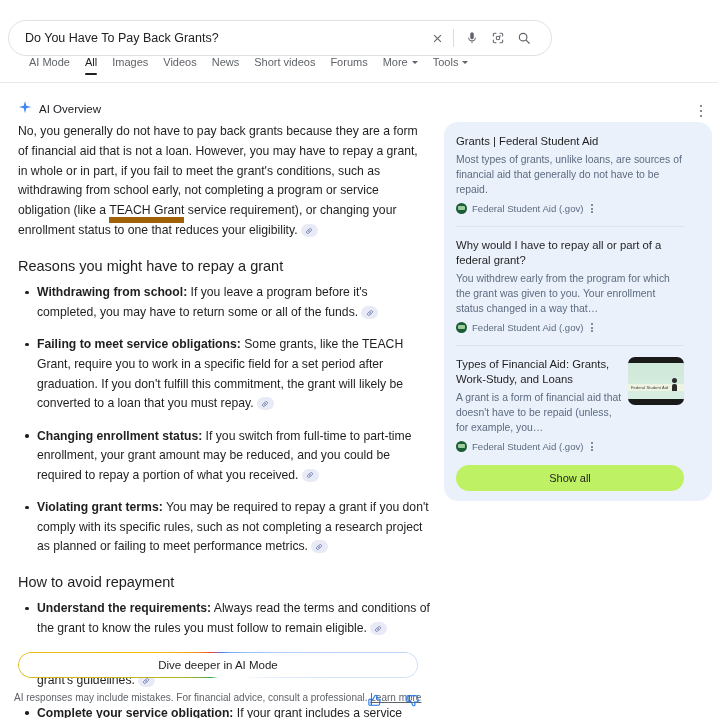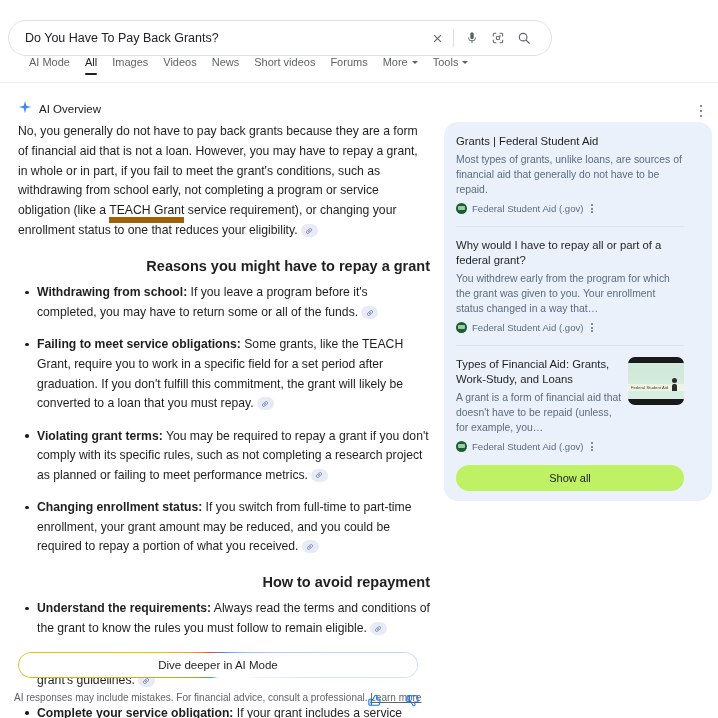--- a/index.html
+++ b/index.html
@@ -74,22 +74,22 @@
   .kebab-top i { width: 2.6px; height: 2.6px; border-radius: 50%; background: #5f6368; display: block; }
 
   
   .answer {
     position: absolute; left: 18px; top: 122px; width: 412px;
     color: #1f1f1f;
   }
   .intro { font-size: 12.2px; line-height: 1.62; margin: 0 0 16px 0; }
   .teach-link { border-bottom: 6px solid #a16207; }
   h2.sect {
-    font-size: 14.5px; font-weight: 700; color: #1f1f1f;
-    margin: 0 0 8px 0; line-height: 1.3; text-align: right;
+    font-size: 14.5px; font-weight: 400; color: #1f1f1f;
+    margin: 0 0 8px 0; line-height: 1.3;
   }
   ul.bullets { margin: 0 0 16px 0; padding: 0 0 0 19px; list-style: none; }
   ul.bullets li {
     font-size: 12.2px; line-height: 1.6; margin-bottom: 13px; position: relative;
   }
   ul.bullets li::before {
     content: ""; position: absolute; left: -12px; top: 7.5px;
     width: 3.5px; height: 3.5px; border-radius: 50%; background: #1f1f1f;
   }
   ul.bullets li b { font-weight: 700; }
@@ -277,27 +277,27 @@
             <path d="M10 14a4 4 0 0 0 5.7.3l3-3A4 4 0 0 0 13 5.7l-1 1"></path>
             <path d="M14 10a4 4 0 0 0-5.7-.3l-3 3A4 4 0 0 0 11 18.3l1-1"></path>
           </svg>
         </span></li>
     <li><b>Failing to meet service obligations:</b><span> Some grants, like the TEACH Grant, require you to work in a specific field for a set period after graduation. If you don't fulfill this commitment, the grant will likely be converted to a loan that you must repay.</span><span class="cite">
           <svg width="8" height="8" viewBox="0 0 24 24" fill="none" stroke="#5f6fa8" stroke-width="2.4" stroke-linecap="round">
             <path d="M10 14a4 4 0 0 0 5.7.3l3-3A4 4 0 0 0 13 5.7l-1 1"></path>
             <path d="M14 10a4 4 0 0 0-5.7-.3l-3 3A4 4 0 0 0 11 18.3l1-1"></path>
           </svg>
         </span></li>
+    <li><b>Changing enrollment status:</b><span> If you switch from full-time to part-time enrollment, your grant amount may be reduced, and you could be required to repay a portion of what you received.</span><span class="cite">
+          <svg width="8" height="8" viewBox="0 0 24 24" fill="none" stroke="#5f6fa8" stroke-width="2.4" stroke-linecap="round">
+            <path d="M10 14a4 4 0 0 0 5.7.3l3-3A4 4 0 0 0 13 5.7l-1 1"></path>
+            <path d="M14 10a4 4 0 0 0-5.7-.3l-3 3A4 4 0 0 0 11 18.3l1-1"></path>
+          </svg>
+        </span></li>
     <li><b>Violating grant terms:</b><span> You may be required to repay a grant if you don't comply with its specific rules, such as not completing a research project as planned or failing to meet performance metrics.</span><span class="cite">
-          <svg width="8" height="8" viewBox="0 0 24 24" fill="none" stroke="#5f6fa8" stroke-width="2.4" stroke-linecap="round">
-            <path d="M10 14a4 4 0 0 0 5.7.3l3-3A4 4 0 0 0 13 5.7l-1 1"></path>
-            <path d="M14 10a4 4 0 0 0-5.7-.3l-3 3A4 4 0 0 0 11 18.3l1-1"></path>
-          </svg>
-        </span></li>
-    <li><b>Changing enrollment status:</b><span> If you switch from full-time to part-time enrollment, your grant amount may be reduced, and you could be required to repay a portion of what you received.</span><span class="cite">
           <svg width="8" height="8" viewBox="0 0 24 24" fill="none" stroke="#5f6fa8" stroke-width="2.4" stroke-linecap="round">
             <path d="M10 14a4 4 0 0 0 5.7.3l3-3A4 4 0 0 0 13 5.7l-1 1"></path>
             <path d="M14 10a4 4 0 0 0-5.7-.3l-3 3A4 4 0 0 0 11 18.3l1-1"></path>
           </svg>
         </span></li>
   </ul>
 
   <h2 class="sect">How to avoid repayment</h2>
   <ul class="bullets">
     <li><b>Understand the requirements:</b><span> Always read the terms and conditions of the grant to know the rules you must follow to remain eligible.</span><span class="cite">

